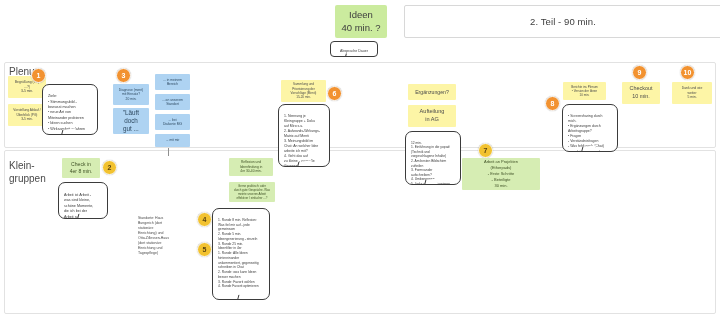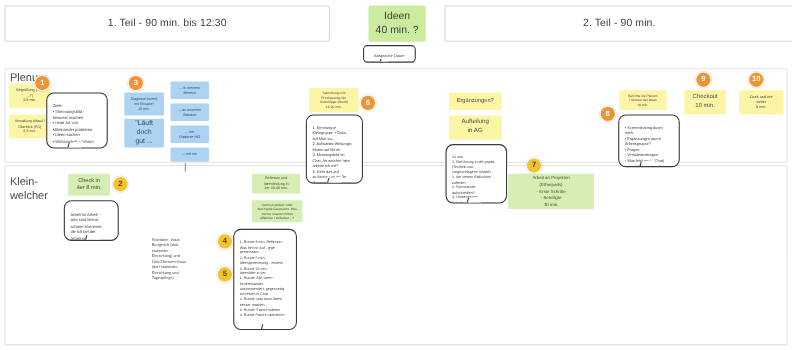--- a/index.html
+++ b/index.html
@@ -121,44 +121,41 @@
   .conn {
     position: absolute;
     background: #8f8f8f;
   }
 </style>
 </head>
 <body>
 
 <div id="board">
 
-  <div class="phase-bar" style="left:4px; top:5px; width:296px; height:33px;">
-    <span>1. Teil - 90 min. bis 12:30</span>
-  </div>
 
   <div class="pause-bar" style="left:335px; top:5px; width:52px; height:33px;">
     <span>Ideen</span>
     <span>40 min. ?</span>
   </div>
 
   <div class="phase-bar" style="left:404px; top:5px; width:318px; height:33px;">
     <span>2. Teil - 90 min.</span>
   </div>
 
   <div class="bubble thin" style="left:330px; top:41px; width:48px; height:16px; font-size:3.6px; line-height:1.2; border-radius:4px; padding:3px 4px; text-align:center;">
     <span>Absprache Dauer</span>
     <span class="tail" style="width:8px; height:8px; bottom:-5px; left:14px;"></span>
   </div>
 
   <div class="lane" style="left:4px; top:62px; width:712px; height:86px;"></div>
   <div class="lane" style="left:4px; top:150px; width:712px; height:164px;"></div>
 
   <div class="lane-label" style="left:9px; top:66px; width:60px;">Plenum</div>
   <div class="lane-label" style="left:9px; top:160px; width:60px;">Klein-
-welcher</div>
+gruppen</div>
 
   <div class="note yellow" style="left:8px; top:76px; width:38px; height:22px; font-size:3.4px; line-height:1.4;">Begrüßung (TN)
 ...?)
 3-5 min.</div>
 
   <div class="note yellow" style="left:8px; top:104px; width:38px; height:22px; font-size:3.2px; line-height:1.4;">Vorstellung Ablauf /
 Überblick (PG)
 3-5 min.</div>
 
   <div class="bubble" style="left:42px; top:84px; width:56px; height:51px; font-size:3.7px; line-height:1.45;">

